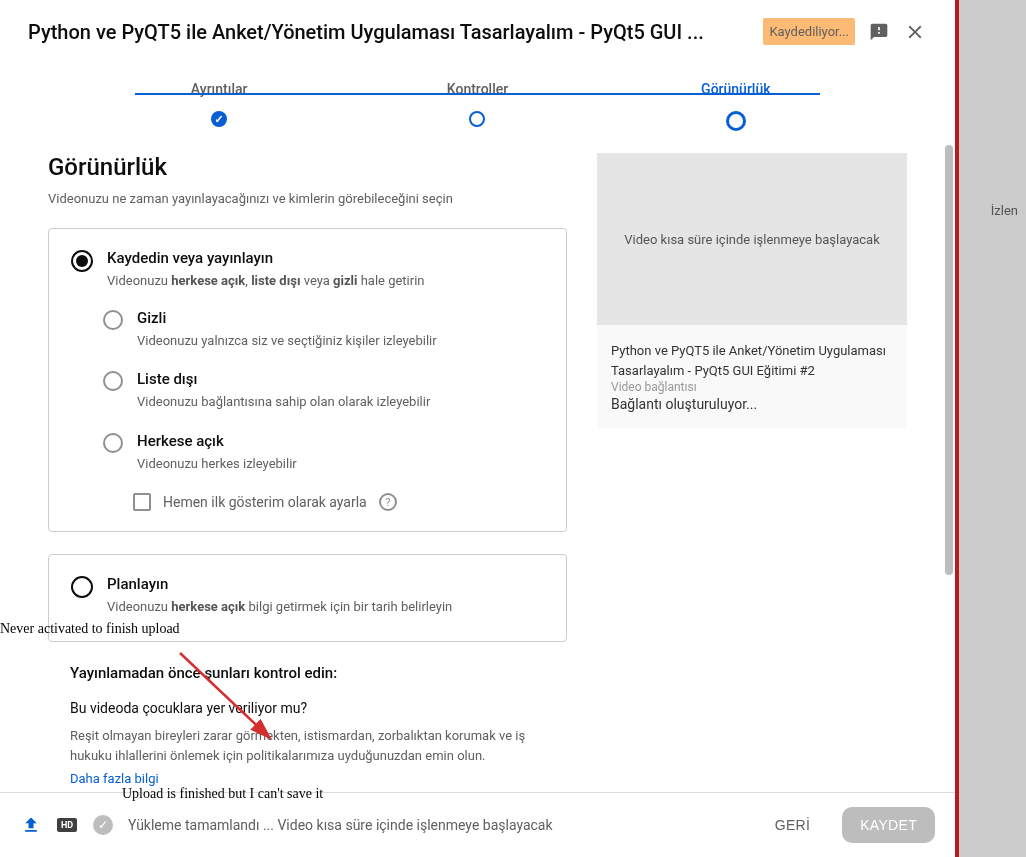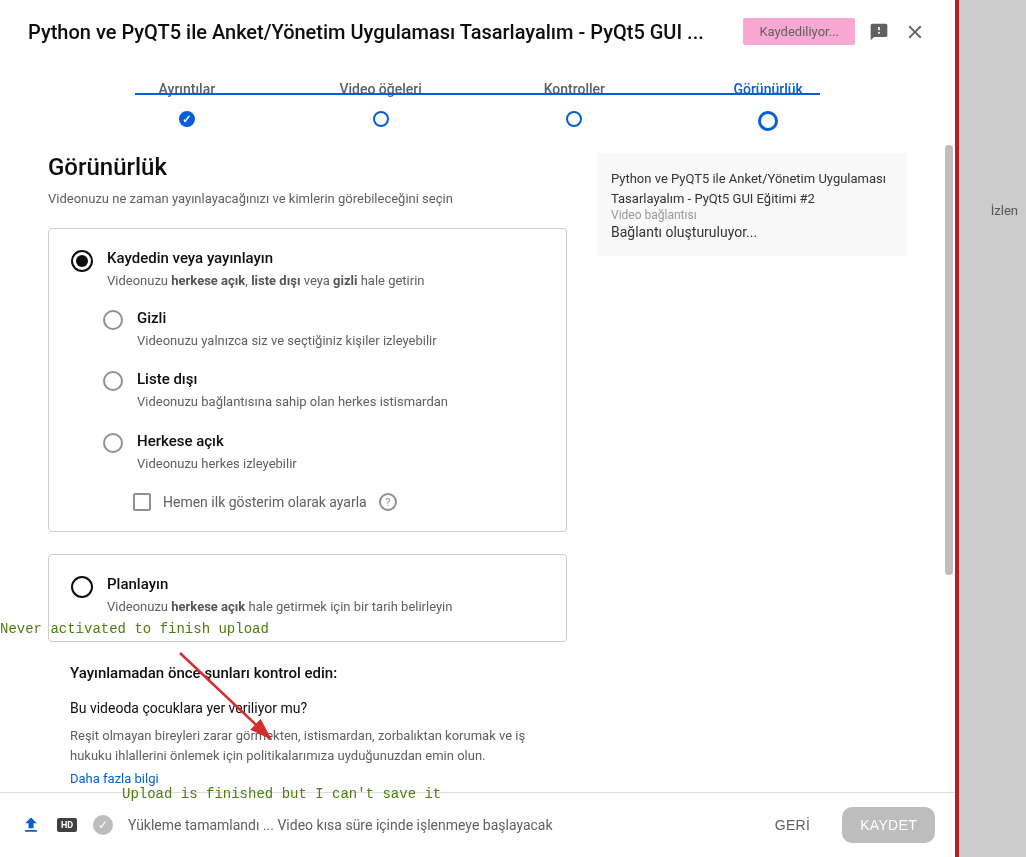--- a/index.html
+++ b/index.html
@@ -5,21 +5,21 @@
 * { box-sizing: border-box; margin: 0; padding: 0; }
 body { font-family: Roboto, Arial, sans-serif; background: #f0f0f0; width: 1026px; height: 857px; overflow: hidden; position: relative; }
 
 .backdrop { position: absolute; inset: 0; background: #ccc; }
 .bg-text { position: absolute; right: 8px; top: 203px; font-size: 13px; color: #555; }
 
 .dialog { position: absolute; left: 0; top: 0; width: 959px; height: 857px; background: #fff; border-right: 4px solid #b91c1c; display: flex; flex-direction: column; }
 
 .header { display: flex; align-items: center; padding: 18px 28px 8px; gap: 12px; }
 .header-title { font-size: 20px; font-weight: 500; color: #0d0d0d; flex: 1; white-space: nowrap; overflow: hidden; text-overflow: ellipsis; }
-.saving-badge { background: #f9a8d4; color: #606060; font-size: 13px; padding: 6px 16px; border-radius: 2px; }
+.saving-badge { background: #fdba74; color: #606060; font-size: 13px; padding: 6px 6px; border-radius: 2px; }
 .header-icon { width: 24px; height: 24px; display:flex; align-items:center; justify-content:center; cursor:pointer; color:#606060; }
 .header-icon svg { fill: currentColor; }
 
 .stepper { display: flex; align-items: flex-start; padding: 28px 90px 12px; position: relative; }
 .step { flex: 1; text-align: center; position: relative; }
 .step-label { font-size: 14px; color: #606060; font-weight: 500; margin-bottom: 14px; display:block; }
 .step.active .step-label { color: #065fd4; }
 .step-dot { width: 16px; height: 16px; border: 2px solid #065fd4; border-radius: 50%; background: #fff; margin: 0 auto; position: relative; z-index: 2; }
 .step.done .step-dot { background: #065fd4; border-color:#065fd4; display:flex; align-items:center; justify-content:center; }
 .step.done .step-dot::after { content:'✓'; color:#fff; font-size:11px; font-weight:bold; line-height:1; }
@@ -56,21 +56,21 @@
 .check-body { font-size:13px; color:#606060; line-height:1.6; }
 .link { color:#065fd4; font-size:13px; cursor:pointer; display:block; margin-top:4px; }
 
 .right { width: 310px; flex-shrink:0; }
 .preview { width:310px; height:172px; background:#e5e5e5; display:flex; align-items:center; justify-content:center; font-size:13px; color:#555; text-align:center; padding:0 10px; }
 .preview-info { padding: 16px 14px; background:#f9f9f9; }
 .preview-title { font-size:13px; color:#333; line-height:1.5; }
 .preview-lbl { font-size:12px; color:#999; margin-top:0; }
 .preview-val { font-size:14px; color:#333; margin-top:2px; }
 
-.annotation { position:absolute; color:#4d7c0f; font-size:14px; font-weight:500; font-family: Liberation Mono, monospace; }
+.annotation { position:absolute; color:#000000; font-size:14px; font-weight:500; font-family: Liberation Serif, serif; }
 .arrow-svg { position:absolute; }
 
 .footer { border-top:1px solid #ddd; padding: 14px 20px; display:flex; align-items:center; gap:14px; }
 .footer-icon { width:22px; height:22px; display:flex; align-items:center; justify-content:center; }
 .upload-icon { color:#065fd4; }
 .hd-icon { background:#404040; color:#fff; font-size:9px; font-weight:bold; width:20px; height:14px; border-radius:2px; display:flex; align-items:center; justify-content:center; }
 .check-circle { width:20px; height:20px; border-radius:50%; background:#bdbdbd; display:flex; align-items:center; justify-content:center; color:#fff; font-size:12px; }
 .footer-text { flex:1; }
 .footer-status { font-size:14px; color:#606060; }
 .btn { font-size:14px; font-weight:500; padding:10px 18px; border:none; background:none; cursor:pointer; text-transform:uppercase; letter-spacing:0.3px; }
@@ -101,24 +101,20 @@
     </div>
   </div>
 
   <div class="stepper">
     <div class="step-line" style="left:135px; right:135px;"></div>
     <div class="step done">
       <span class="step-label">Ayrıntılar</span>
       <div class="step-dot"></div>
     </div>
     <div class="step">
-      <span class="step-label">Video öğeleri</span>
-      <div class="step-dot"></div>
-    </div>
-    <div class="step">
       <span class="step-label">Kontroller</span>
       <div class="step-dot"></div>
     </div>
     <div class="step active">
       <span class="step-label">Görünürlük</span>
       <div class="step-dot"></div>
     </div>
   </div>
 
   <div class="body">
@@ -144,21 +140,21 @@
             <div class="radio"></div>
             <div>
               <div class="radio-title">Gizli</div>
               <div class="radio-desc">Videonuzu yalnızca siz ve seçtiğiniz kişiler izleyebilir</div>
             </div>
           </div>
           <div class="radio-row">
             <div class="radio"></div>
             <div>
               <div class="radio-title">Liste dışı</div>
-              <div class="radio-desc">Videonuzu bağlantısına sahip olan herkes istismardan</div>
+              <div class="radio-desc">Videonuzu bağlantısına sahip olan olarak izleyebilir</div>
             </div>
           </div>
           <div class="radio-row">
             <div class="radio"></div>
             <div>
               <div class="radio-title">Herkese açık</div>
               <div class="radio-desc">Videonuzu herkes izleyebilir</div>
             </div>
           </div>
           <div class="checkbox-row">
@@ -168,36 +164,39 @@
           </div>
         </div>
       </div>
 
       <div class="card">
         <div class="radio-row">
           <div class="radio big"></div>
           <div>
             <div class="radio-title">Planlayın</div>
             <div class="radio-desc">
-              <span>Videonuzu </span><b>herkese açık</b><span> hale getirmek için bir tarih belirleyin</span>
+              <span>Videonuzu </span><b>herkese açık</b><span> bilgi getirmek için bir tarih belirleyin</span>
             </div>
           </div>
         </div>
       </div>
 
       <div class="no-border-card">
         <div class="check-title">Yayınlamadan önce şunları kontrol edin:</div>
         <div class="check-q">Bu videoda çocuklara yer veriliyor mu?</div>
         <div class="check-body">Reşit olmayan bireyleri zarar görmekten, istismardan, zorbalıktan korumak ve iş hukuku ihlallerini önlemek için politikalarımıza uyduğunuzdan emin olun.</div>
         <span class="link">Daha fazla bilgi</span>
 
       </div>
     </div>
 
     <div class="right">
+      <div class="preview">
+        <span>Video kısa süre içinde işlenmeye başlayacak</span>
+      </div>
       <div class="preview-info">
         <div class="preview-title">Python ve PyQT5 ile Anket/Yönetim Uygulaması Tasarlayalım - PyQt5 GUI Eğitimi #2</div>
         <div class="preview-lbl">Video bağlantısı</div>
         <div class="preview-val">Bağlantı oluşturuluyor...</div>
       </div>
 
       <div class="annotation" style="left:0; top:478px;">Never activated to finish upload</div>
       <svg class="arrow-svg" style="left:170px; top:500px;" width="120" height="110">
         <defs>
             <marker id="ah" markerWidth="10" markerHeight="10" refX="8" refY="3" orient="auto">

